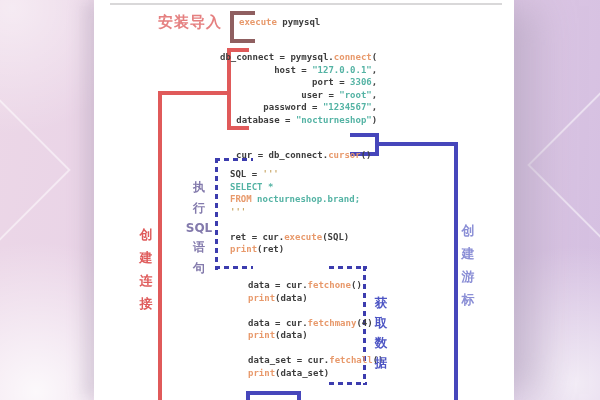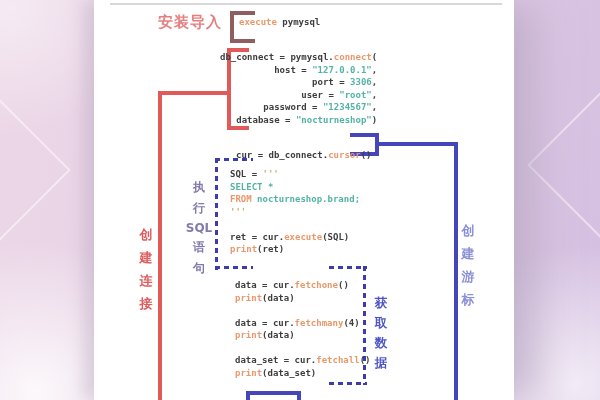--- a/index.html
+++ b/index.html
@@ -56,21 +56,21 @@
           font-size:9px; font-weight:600; white-space:pre; color:#3d3d3d; }
   .code-line { height:12.5px; line-height:12.5px; }
   .tok-d { color:#3d3d3d; }
   .tok-o { color:#e8996b; }
   .tok-s { color:#54b3a4; }
   .tok-y { color:#cbab6d; }
   .code-import  { left:239px; top:16px; }
   .code-connect { left:220px; top:51px;text-align:right; }
   .code-cursor  { left:236px; top:137px;margin-top:12px; }
   .code-sql     { left:230px; top:168px; }
-  .code-fetch   { left:235px; top:279px; }
+  .code-fetch   { left:248px; top:279px; }
 
   
   .h-label { position:absolute; font-size:15px; font-weight:bold; letter-spacing:1px; }
   .install { left:158px; top:13px; color:#e58080; }
   .v-label { position:absolute; display:flex; flex-direction:column; align-items:center;
              font-weight:bold; }
   .v-label span { display:block; text-align:center; }
   .lbl-connection { left:138px; top:226px; width:16px; color:#df5c5c; font-size:13px; gap:5px; }
   .lbl-execsql    { left:186px; top:179px; width:26px; color:#837aac; font-size:12px; gap:4px; }
   .lbl-execsql .latin { font-size:12px; letter-spacing:0; }

